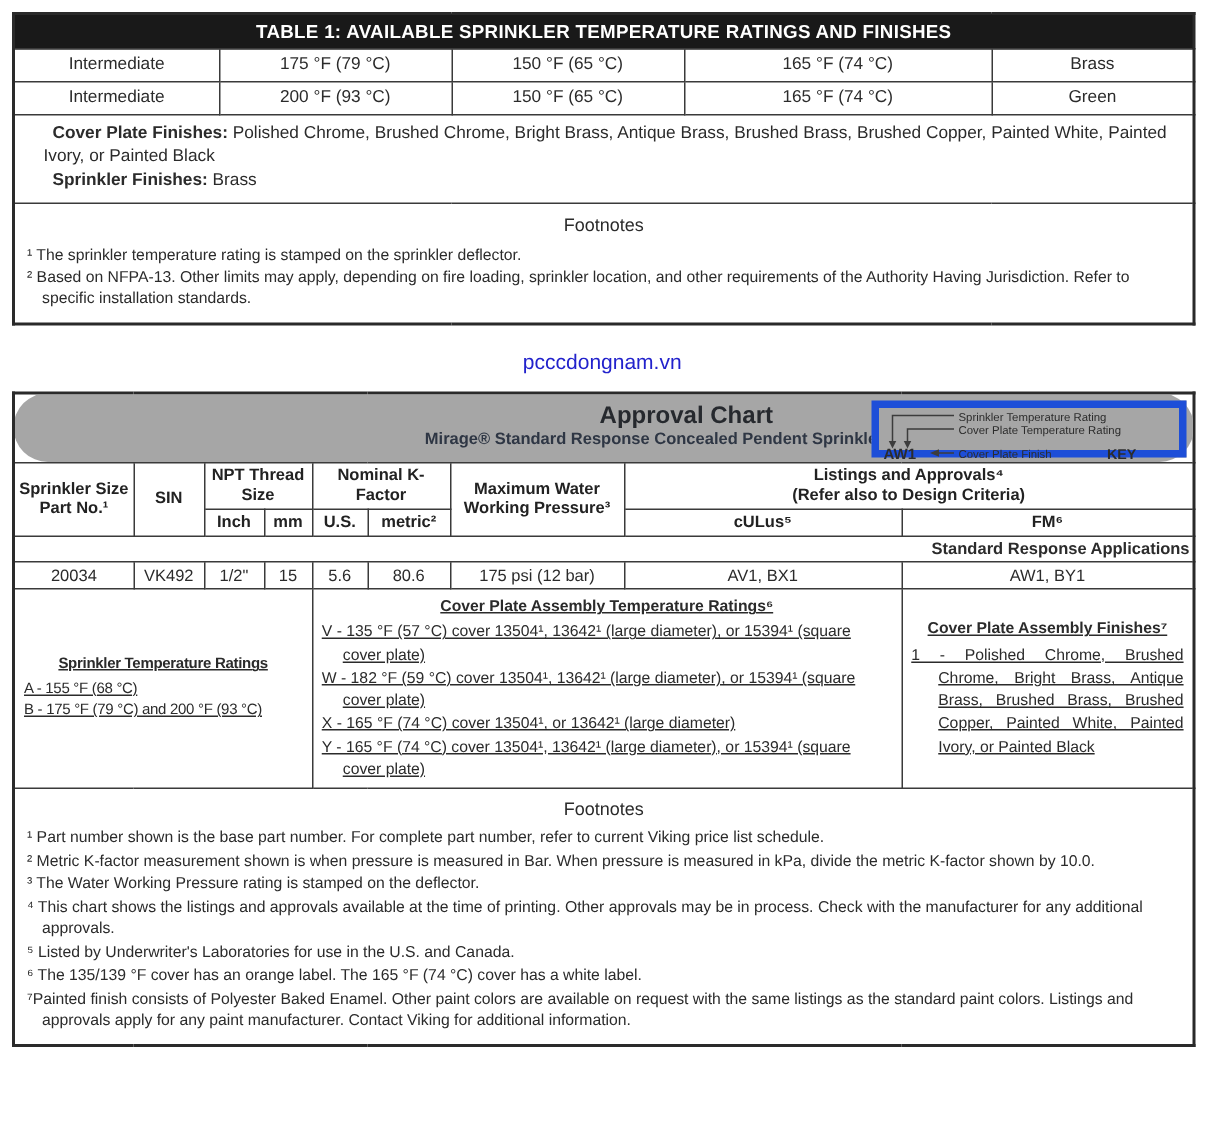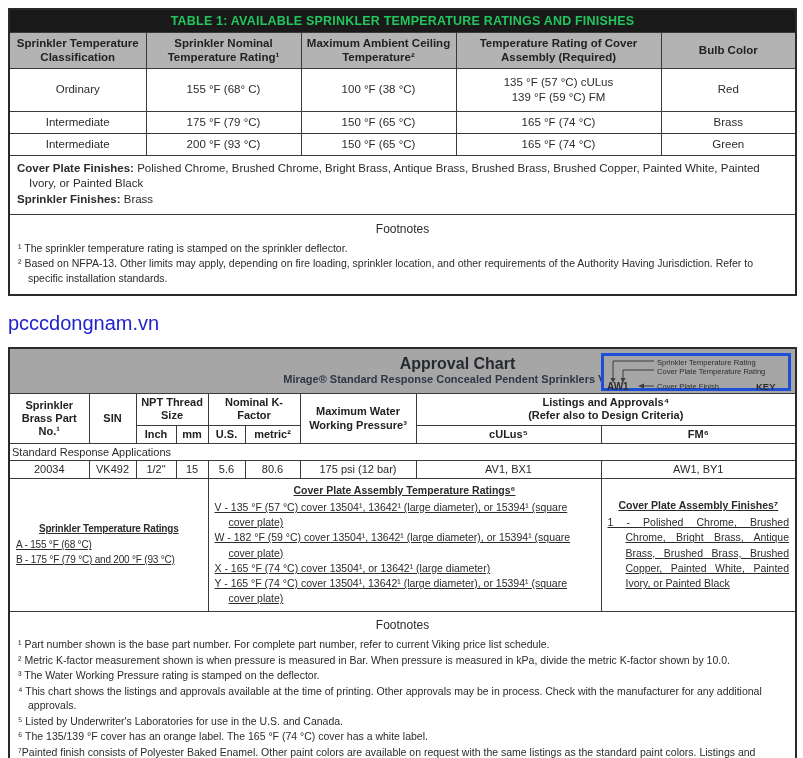--- a/index.html
+++ b/index.html
@@ -17,55 +17,55 @@
     font-family:"Liberation Sans","DejaVu Sans",sans-serif;
     color:var(--ink);
     padding:8px;
   }
   table{border-collapse:collapse;table-layout:fixed;width:787px;}
   td,th{border:1px solid var(--border);vertical-align:middle;}
   .outer{border:2px solid #2a2a2a;}
 
   
   .t1-titlebar{
-    background:var(--bar-black);color:#22c55e;text-align:center;
+    background:var(--bar-black);color:#ffffff;text-align:center;
     font-weight:bold;font-size:12.5px;padding:4px 2px;letter-spacing:.2px;
   }
   .t1-head th{
     background:var(--header-gray);font-size:11.5px;font-weight:bold;
     text-align:center;padding:3px 2px;line-height:1.25;color:#222;
   }
   .t1-cell{font-size:11.5px;text-align:center;padding:3px 2px;line-height:1.3;}
   .t1-row1 .t1-cell{padding:6px 2px;}
   .t1-finishes{font-size:11.5px;padding:5px 7px 7px 7px;line-height:1.35;text-align:left;}
   .hang{padding-left:12px;text-indent:-12px;}
-  .bold{font-weight:bold;}
+  .bold{font-weight:bold;margin-left:18px;}
   .fn-block{padding:4px 8px 8px 8px;font-size:10.5px;line-height:1.35;text-align:left;}
   .fn-title{text-align:center;font-weight:normal;font-size:12px;margin:2px 0 4px 0;}
   .fn{padding-left:10px;text-indent:-10px;margin:1px 0;}
 
   
   .watermark{
-    text-align:left;font-size:20px;color:var(--watermark-blue);
+    text-align:center;font-size:14px;color:var(--watermark-blue);
     margin:16px 0 12px 0;font-weight:normal;
   }
 
   
   .ac-band{
-    background:var(--band-gray);padding:3px 4px 4px 4px;position:relative;height:46px;
+    background:var(--band-gray);padding:3px 4px 4px 4px;position:relative;height:46px;border-radius:23px;
   }
   .ac-titles{padding-left:110px;text-align:center;}
   .ac-title{font-size:16px;font-weight:bold;color:#26292e;line-height:1.15;}
   .ac-subtitle{font-size:11px;font-weight:bold;color:#2e3644;line-height:1.2;}
   .key-box{
-    position:absolute;right:4px;top:4px;width:190px;height:38px;
-    border:3px solid #1d4ed8;background:var(--band-gray);
+    position:absolute;right:4px;top:4px;width:210px;height:38px;
+    border:5px solid #1d4ed8;background:var(--band-gray);
   }
   .ac-head th{background:#fff;font-size:11px;font-weight:bold;text-align:center;padding:2px 1px;line-height:1.2;color:#222;}
-  .ac-sra{font-weight:normal;font-size:11px;text-align:left;padding:2px;}
+  .ac-sra{font-weight:bold;font-size:11px;text-align:right;padding:2px;}
   .ac-data td{font-size:11px;text-align:center;padding:2.5px 1px;}
   .mid-cell{font-size:10.5px;padding:4px 6px;line-height:1.45;vertical-align:middle;text-decoration:underline;}
   .mid-title{font-weight:bold;text-align:center;margin-bottom:2px;}
   .mid-left{font-size:10px;letter-spacing:-0.2px;}
   .mid-left .mid-item{white-space:nowrap;}
   .mid-line{padding-left:14px;text-indent:-14px;}
   .mid-right .mid-text{text-align:justify;padding-left:18px;text-indent:-18px;}
   .ac-fn{padding:3px 8px 7px 8px;font-size:10.5px;line-height:1.38;text-align:left;}
   svg text{fill:#2c2c2c;}
 </style>
@@ -77,37 +77,20 @@
       <col style="width:137px">
       <col style="width:155px">
       <col style="width:155px">
       <col style="width:205px">
       <col style="width:135px">
     </colgroup>
   <tbody>
       <tr>
         <td colspan="5" class="t1-titlebar">TABLE 1: AVAILABLE SPRINKLER TEMPERATURE RATINGS AND FINISHES</td>
       </tr>
-  <tr class="t1-head">
-    <th>Sprinkler Temperature Classification</th>
-    <th>Sprinkler Nominal Temperature Rating¹</th>
-    <th>Maximum Ambient Ceiling Temperature²</th>
-    <th>Temperature Rating of Cover Assembly (Required)</th>
-    <th>Bulb Color</th>
-  </tr>
-  <tr class="t1-row1">
-    <td class="t1-cell">Ordinary</td>
-    <td class="t1-cell">155 °F (68° C)</td>
-    <td class="t1-cell">100 °F (38 °C)</td>
-    <td class="t1-cell">
-      <div>135 °F (57 °C) cULus</div>
-      <div>139 °F (59 °C) FM</div>
-    </td>
-    <td class="t1-cell">Red</td>
-  </tr>
   <tr>
     <td class="t1-cell">Intermediate</td>
     <td class="t1-cell">175 °F (79 °C)</td>
     <td class="t1-cell">150 °F (65 °C)</td>
     <td class="t1-cell">165 °F (74 °C)</td>
     <td class="t1-cell">Brass</td>
   </tr>
   <tr>
     <td class="t1-cell">Intermediate</td>
     <td class="t1-cell">200 °F (93 °C)</td>
@@ -163,21 +146,21 @@
           <text x="53" y="8.5" font-size="7.6">Sprinkler Temperature Rating</text>
           <text x="53" y="17.5" font-size="7.6">Cover Plate Temperature Rating</text>
           <text x="3" y="34" font-size="10" font-weight="bold">AW1</text>
           <text x="53" y="33" font-size="7.6">Cover Plate Finish</text>
           <text x="152" y="34" font-size="9.5" font-weight="bold">KEY</text>
         </svg>
       </div>
     </td>
   </tr>
   <tr class="ac-head">
-    <th rowspan="2">Sprinkler Brass Part No.¹</th>
+    <th rowspan="2">Sprinkler Size Part No.¹</th>
     <th rowspan="2">SIN</th>
     <th colspan="2">NPT Thread Size</th>
     <th colspan="2">Nominal K-Factor</th>
     <th rowspan="2">Maximum Water Working Pressure³</th>
     <th colspan="2">
       <div>Listings and Approvals⁴</div>
       <div>(Refer also to Design Criteria)</div>
     </th>
   </tr>
   <tr class="ac-head">

